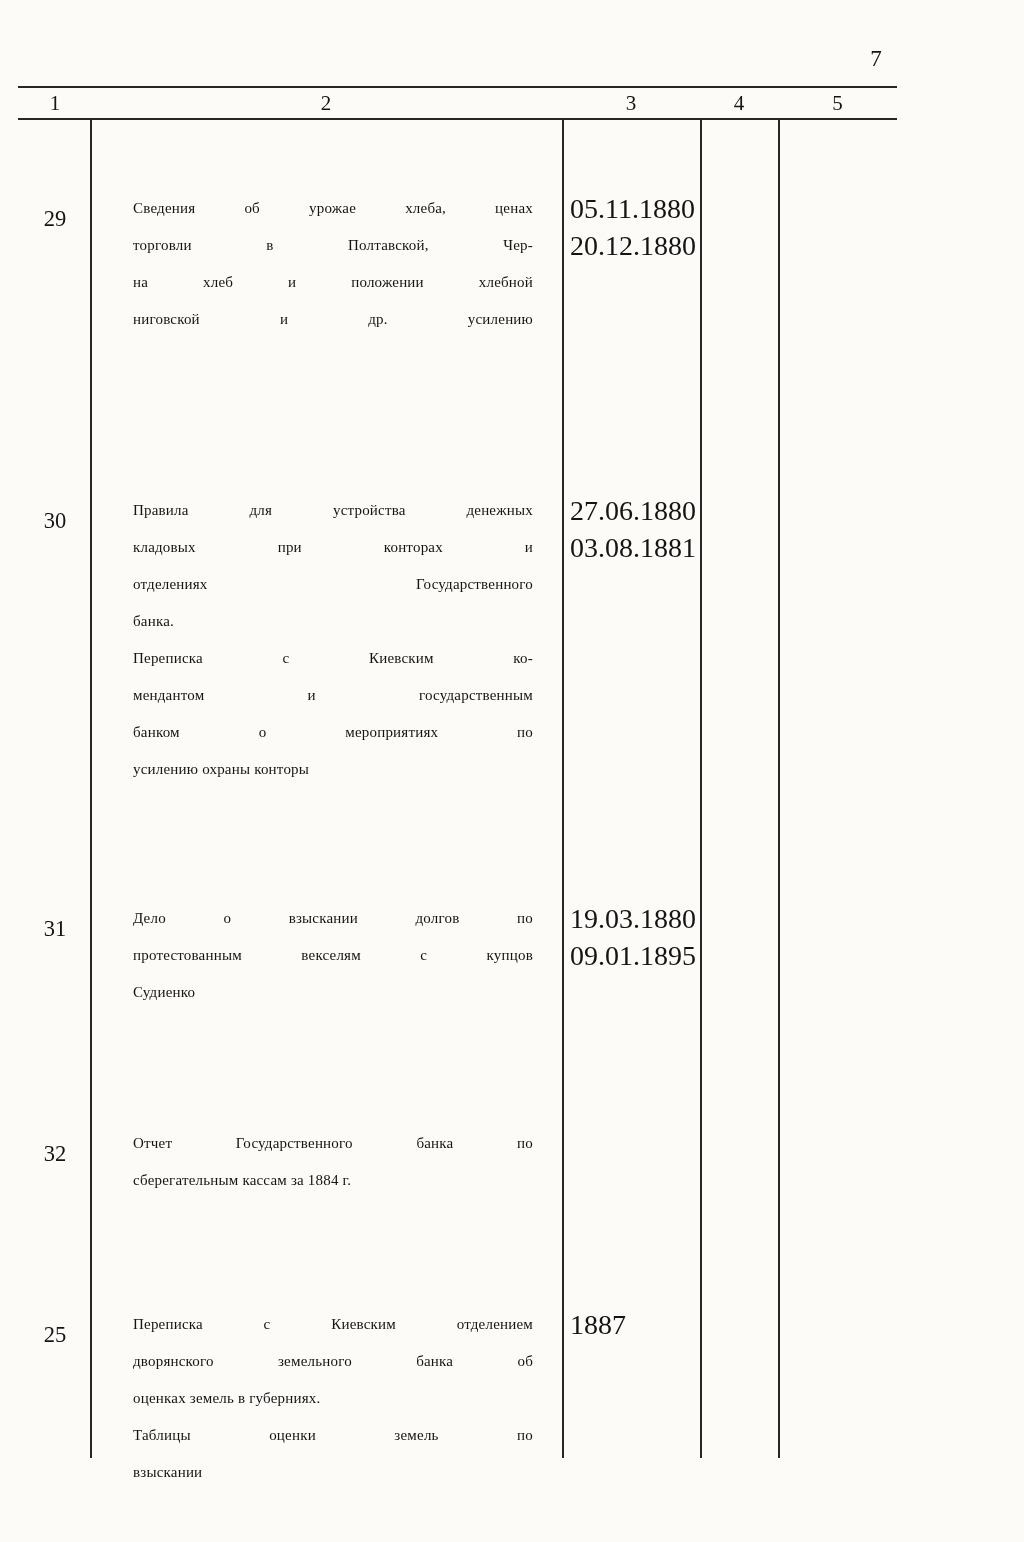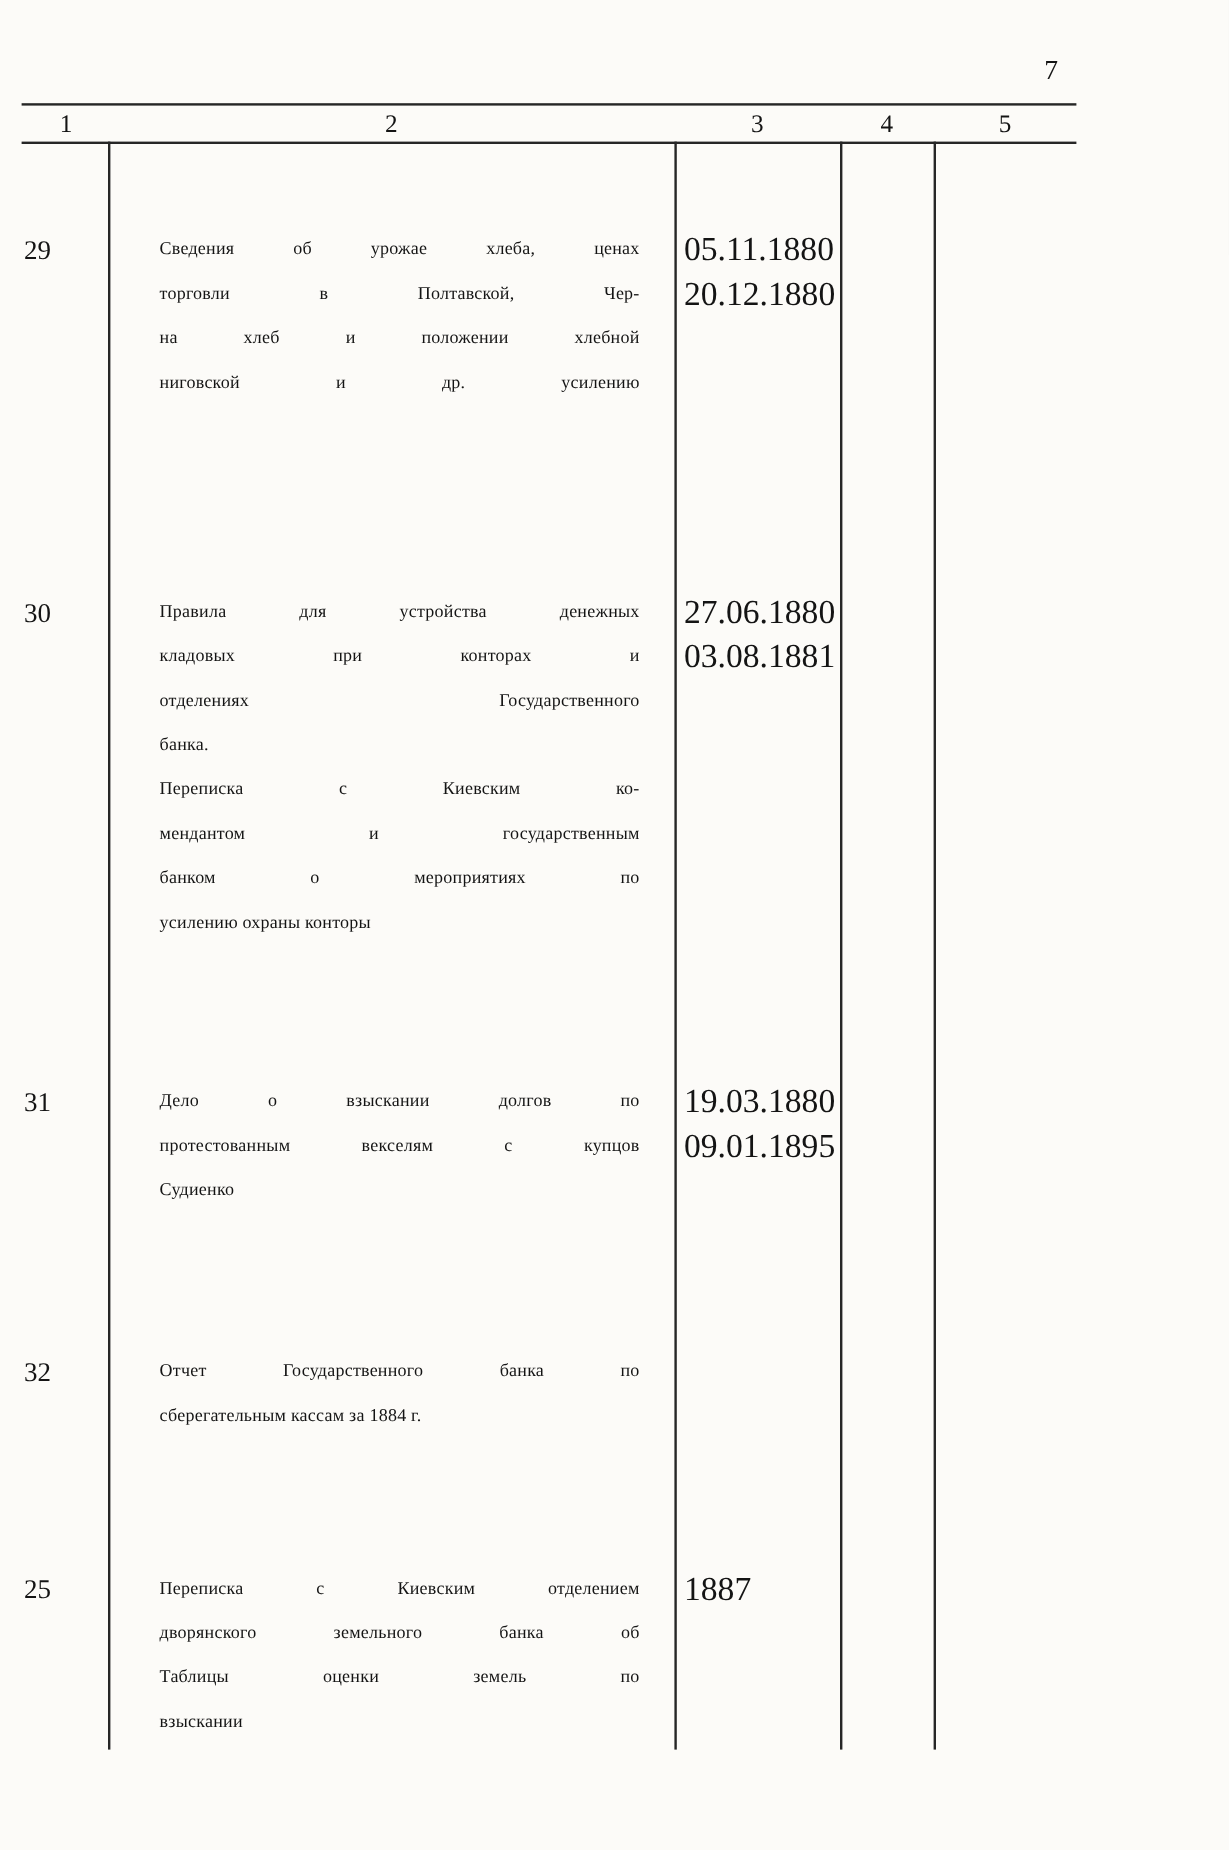--- a/index.html
+++ b/index.html
@@ -59,22 +59,24 @@
   .col-h-5 { left: 778px; width: 119px; }
   .row {
     position: absolute;
     left: 0;
     width: 1024px;
   }
   .row-no {
     position: absolute;
     left: 20px;
     width: 70px;
+    text-align: center;
     font-size: 22.5px;
     line-height: 37px;
+    margin-top: 10px;
   }
   .row-desc {
     position: absolute;
     left: 133px;
     width: 400px;
     font-size: 15px;
     line-height: 37px;
     letter-spacing: 0.2px;
   }
   .row-dates {
@@ -164,20 +166,21 @@
       <div class="line">сберегательным кассам за 1884 г.</div>
     </div>
     <div class="row-dates"></div>
   </div>
 
   <div class="row" style="top:1306px">
     <div class="row-no">25</div>
     <div class="row-desc">
       <div class="line j">Переписка с Киевским отделением</div>
       <div class="line j">дворянского земельного банка об</div>
+      <div class="line">оценках земель в губерниях.</div>
       <div class="line j">Таблицы оценки земель по</div>
       <div class="line">взыскании</div>
     </div>
     <div class="row-dates">
       <div class="line">1887</div>
     </div>
   </div>
 
 </div>
 

